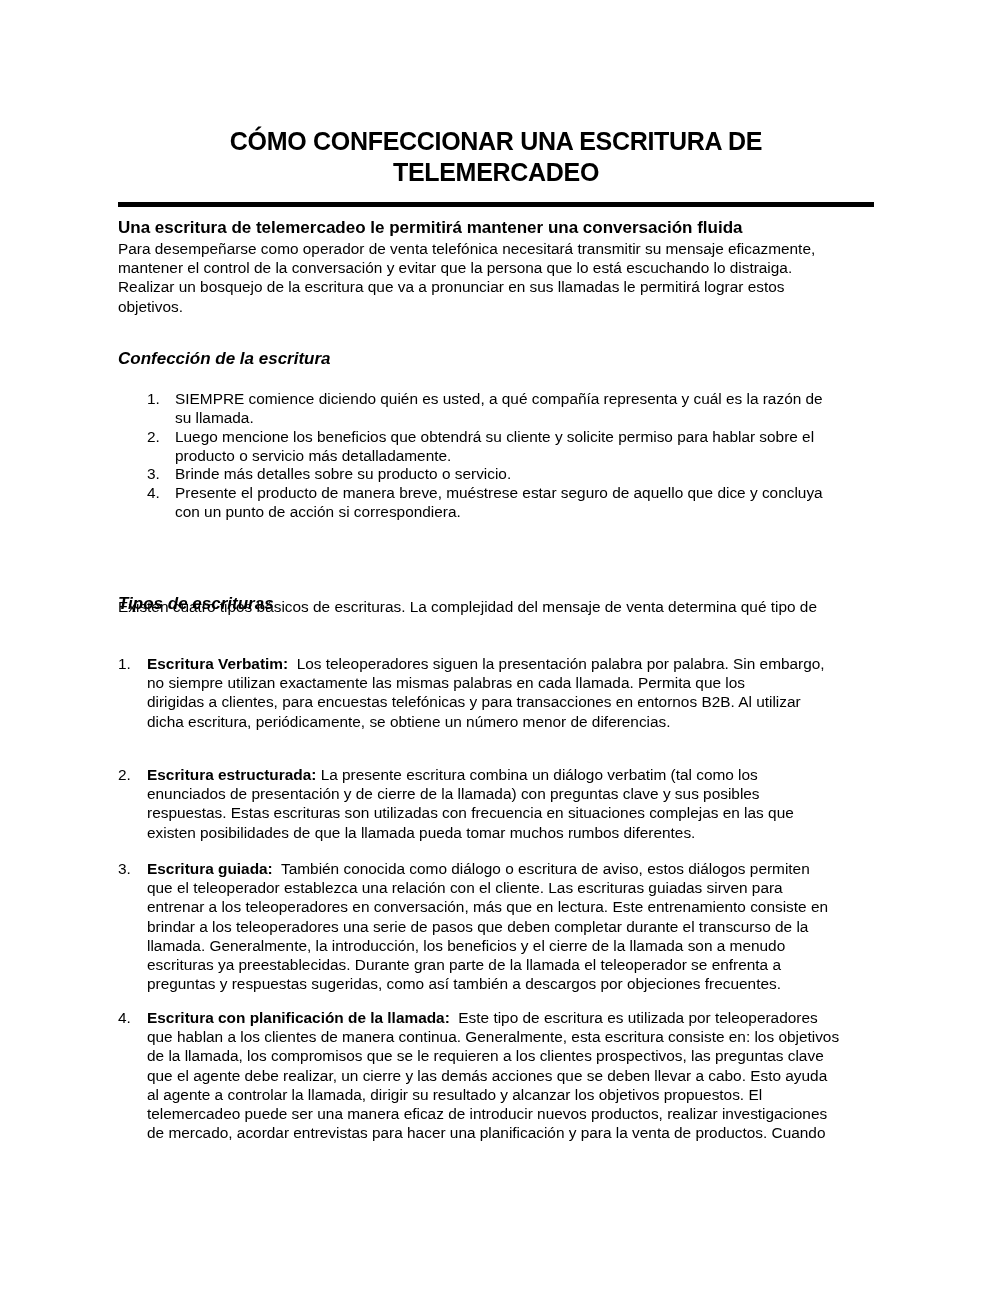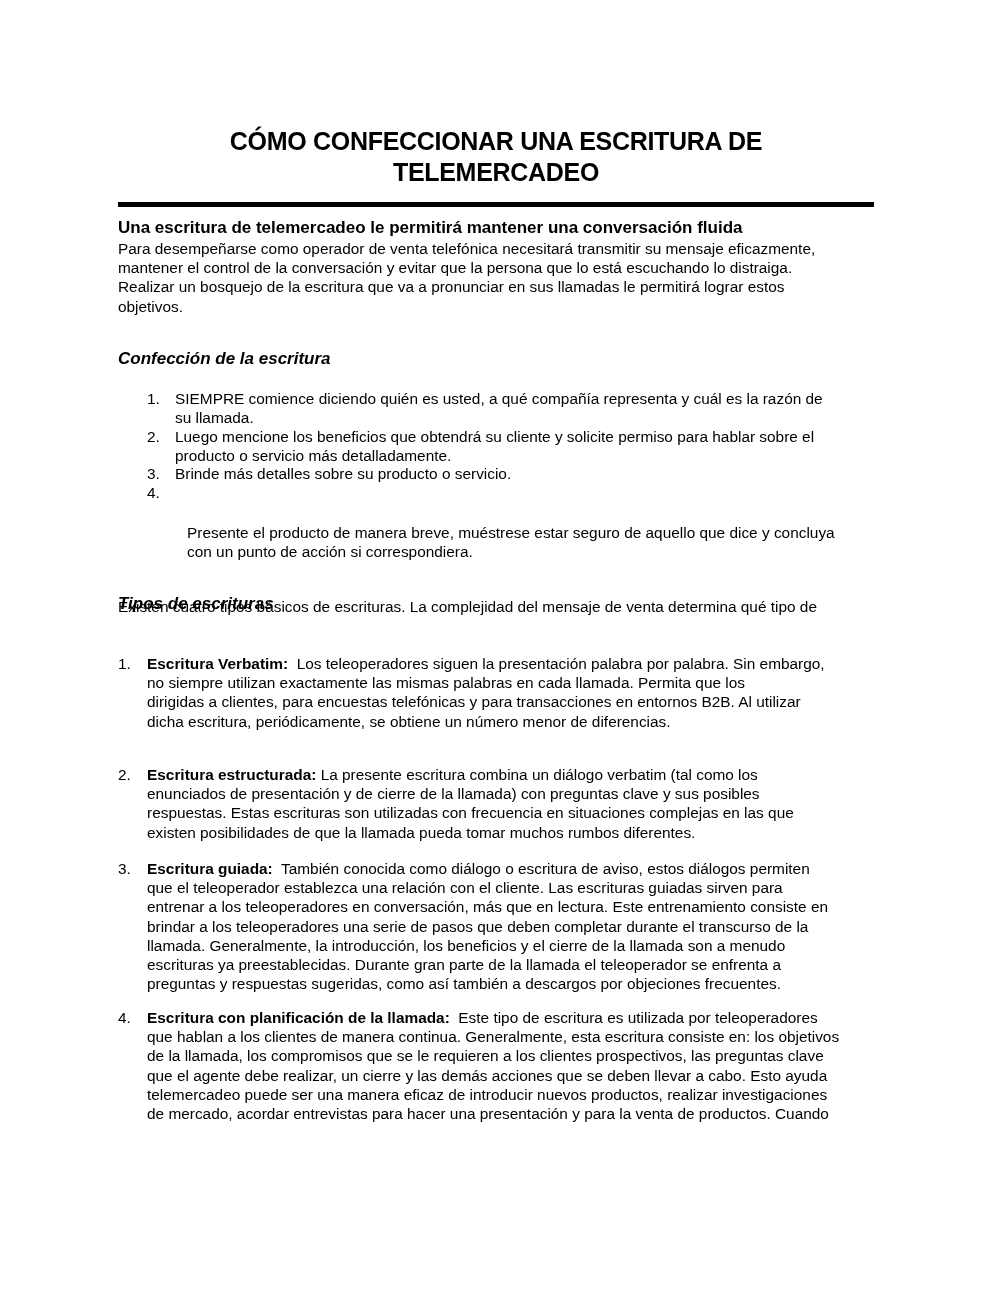--- a/index.html
+++ b/index.html
@@ -64,21 +64,21 @@
     </div>
   </div>
   <div class="ol-item" style="left:147px; top:464px;">
     <span class="num">3.</span>
     <div class="body-lines" style="left:28px;">
       <span class="line">Brinde más detalles sobre su producto o servicio.</span>
     </div>
   </div>
   <div class="ol-item" style="left:147px; top:483px;">
     <span class="num">4.</span>
-    <div class="body-lines" style="left:40px;margin-top:40px;">
+    <div class="body-lines" style="left:28px;">
       <span class="line">Presente el producto de manera breve, muéstrese estar seguro de aquello que dice y concluya</span>
       <span class="line">con un punto de acción si correspondiera.</span>
     </div>
   </div>
 
   <div class="h2" style="top:559px;margin-top:34px;">Tipos de escrituras</div>
   <div class="block" style="top:597px;">
     <span class="line">Existen cuatro tipos básicos de escrituras. La complejidad del mensaje de venta determina qué tipo de</span>
   </div>
 
@@ -115,18 +115,19 @@
     </div>
   </div>
 
   <div class="ol-item" style="left:118px; top:1008px;">
     <span class="num">4.</span>
     <div class="body-lines" style="left:29px;">
       <span class="line"><b>Escritura con planificación de la llamada:</b><span style="white-space:pre;">  Este tipo de escritura es utilizada por teleoperadores</span></span>
       <span class="line">que hablan a los clientes de manera continua. Generalmente, esta escritura consiste en: los objetivos</span>
       <span class="line">de la llamada, los compromisos que se le requieren a los clientes prospectivos, las preguntas clave</span>
       <span class="line">que el agente debe realizar, un cierre y las demás acciones que se deben llevar a cabo. Esto ayuda</span>
+      <span class="line">al agente a controlar la llamada, dirigir su resultado y alcanzar los objetivos propuestos. El</span>
       <span class="line">telemercadeo puede ser una manera eficaz de introducir nuevos productos, realizar investigaciones</span>
-      <span class="line">de mercado, acordar entrevistas para hacer una presentación y para la venta de productos.  Cuando</span>
+      <span class="line">de mercado, acordar entrevistas para hacer una planificación y para la venta de productos.  Cuando</span>
     </div>
   </div>
 
 </div>
 
 </body></html>

